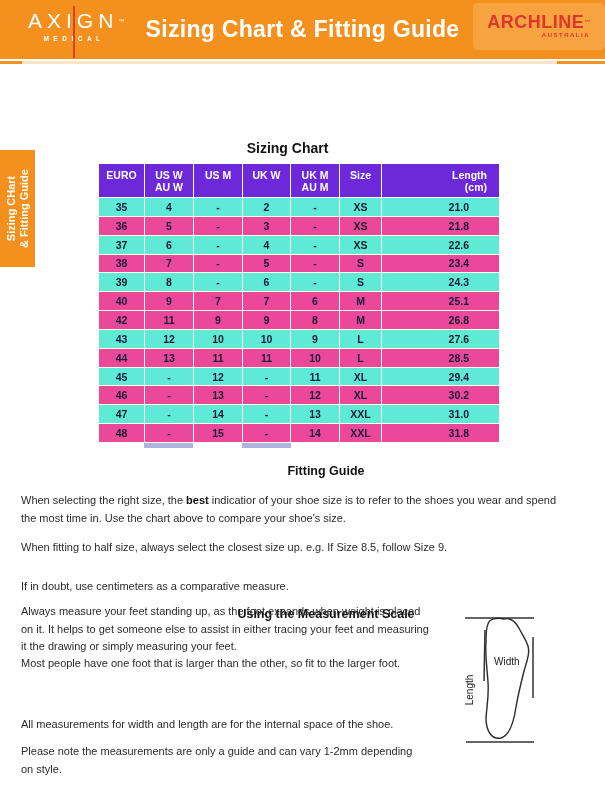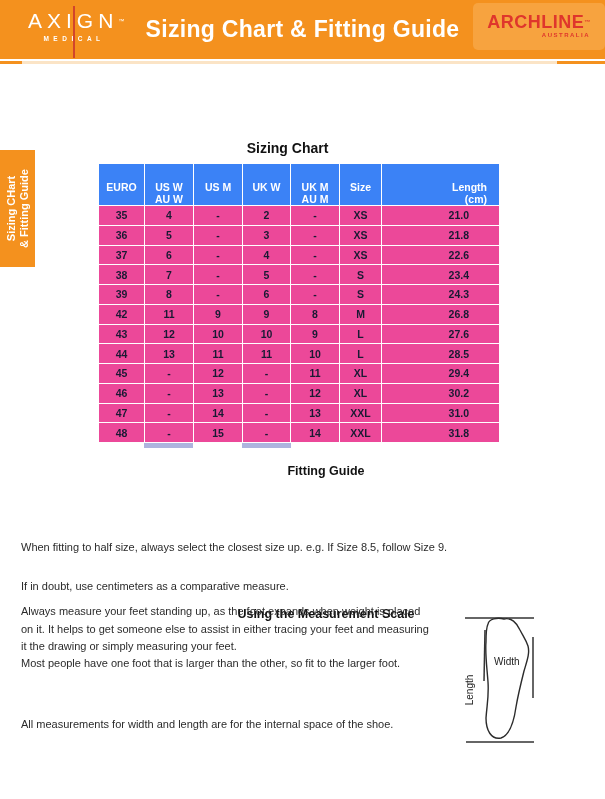--- a/index.html
+++ b/index.html
@@ -33,24 +33,24 @@
                  color:#fff;font-weight:700;font-size:11px;line-height:13px;white-space:pre-line;}
 
   
   .chart-title{position:absolute;left:0;top:140px;width:575px;text-align:center;
                font-size:14px;font-weight:700;color:#111;}
   .foot-note{position:absolute;right:122px;top:150px;font-size:12px;font-weight:700;color:#111;margin-top:12px;}
   table.sizing{position:absolute;left:98px;top:163px;width:401px;height:280px;
                border-collapse:collapse;table-layout:fixed;}
   table.sizing th,table.sizing td{border:1px solid #ffffff;padding:0;margin:0;
                font-size:10.5px;font-weight:700;text-align:center;}
-  table.sizing th{background:#3b82f6;color:#ffffff;vertical-align:top;padding-top:17px;
+  table.sizing th{background:#6d28d9;color:#ffffff;vertical-align:top;padding-top:5px;
                line-height:12px;white-space:pre-line;height:34px;box-sizing:border-box;}
   table.sizing td{color:#191A33;}
-  table.sizing tr.dark td{background:#ec4899;}
+  table.sizing tr.dark td{background:#5eead4;}
   table.sizing tr.light td{background:#ec4899;}
   table.sizing th.col-len{text-align:right;padding-right:12px;}
   table.sizing td.col-len{text-align:right;padding-right:30px;margin-top:12px;}
   .stub{position:absolute;top:443px;height:5px;width:49px;background:#AEB4DE;}
   .stub.s1{left:144px;} .stub.s2{left:242px;}
 
   
   .sec-head{position:absolute;left:0;width:580px;text-align:center;font-size:12.5px;
             font-weight:700;color:#111;padding-left:36px;}
   .para{position:absolute;left:21px;width:565px;font-size:11px;line-height:17.5px;
@@ -154,20 +154,29 @@
         <tr class="dark">
           <td>39</td>
           <td>8</td>
           <td>-</td>
           <td>6</td>
           <td>-</td>
           <td>S</td>
           <td class="col-len">24.3</td>
         </tr>
         <tr class="light">
+          <td>40</td>
+          <td>9</td>
+          <td>7</td>
+          <td>7</td>
+          <td>6</td>
+          <td>M</td>
+          <td class="col-len">25.1</td>
+        </tr>
+        <tr class="light">
           <td>42</td>
           <td>11</td>
           <td>9</td>
           <td>9</td>
           <td>8</td>
           <td>M</td>
           <td class="col-len">26.8</td>
         </tr>
         <tr class="dark">
           <td>43</td>
@@ -222,29 +231,33 @@
           <td>14</td>
           <td>XXL</td>
           <td class="col-len">31.8</td>
         </tr>
       </tbody>
   </table>
   <div class="stub s1"></div>
   <div class="stub s2"></div>
 
   <div class="sec-head" style="top:464px;">Fitting Guide</div>
+  <div class="para" style="top:492px;"><span>When selecting the right size, the </span><b>best</b><span> indicatior of your shoe size is to refer to the shoes you wear and spend
+the most time in. Use the chart above to compare your shoe's size.</span></div>
   <div class="para" style="top:539px;">When fitting to half size, always select the closest size up. e.g. If Size 8.5, follow Size 9.</div>
 
   <div class="sec-head" style="top:567px;margin-top:40px;">Using the Measurement Scale</div>
   <div class="para" style="top:578px;">If in doubt, use centimeters as a comparative measure.</div>
   <div class="para" style="top:655px;">Most people have one foot that is larger than the other, so fit to the larger foot.</div>
   <div class="para" style="top:603px;width:450px;">Always measure your feet standing up, as the foot expands when weight is placed
 on it. It helps to get someone else to assist in either tracing your feet and measuring
 it the drawing or simply measuring your feet.</div>
   <div class="para" style="top:716px;">All measurements for width and length are for the internal space of the shoe.</div>
+  <div class="para" style="top:743px;width:450px;">Please note the measurements are only a guide and can vary 1-2mm depending
+on style.</div>
 
   <svg class="foot-diagram" viewBox="0 0 85 140">
     <line x1="5" y1="8" x2="74" y2="8" stroke="#666" stroke-width="2"></line>
     <line x1="6" y1="132" x2="74" y2="132" stroke="#666" stroke-width="2"></line>
     <path d="M 28 14 C 29 9, 37 7, 44 9 C 51 7, 57 13, 60 20 C 63 26, 66 30, 68 36
              C 70 43, 67 51, 64 61 C 61 73, 58 85, 56 97 C 54 111, 50 125, 41 128
              C 31 130, 26 120, 26 108 C 27 94, 29 86, 28 72 C 27 58, 25 44, 26 32
              C 26 24, 26 18, 28 14 Z" fill="#ffffff" stroke="#2b2b2b" stroke-width="1.4"></path>
     <line x1="25" y1="20" x2="24" y2="71" stroke="#333" stroke-width="1.5"></line>
     <line x1="73" y1="27" x2="73" y2="88" stroke="#333" stroke-width="1.5"></line>

